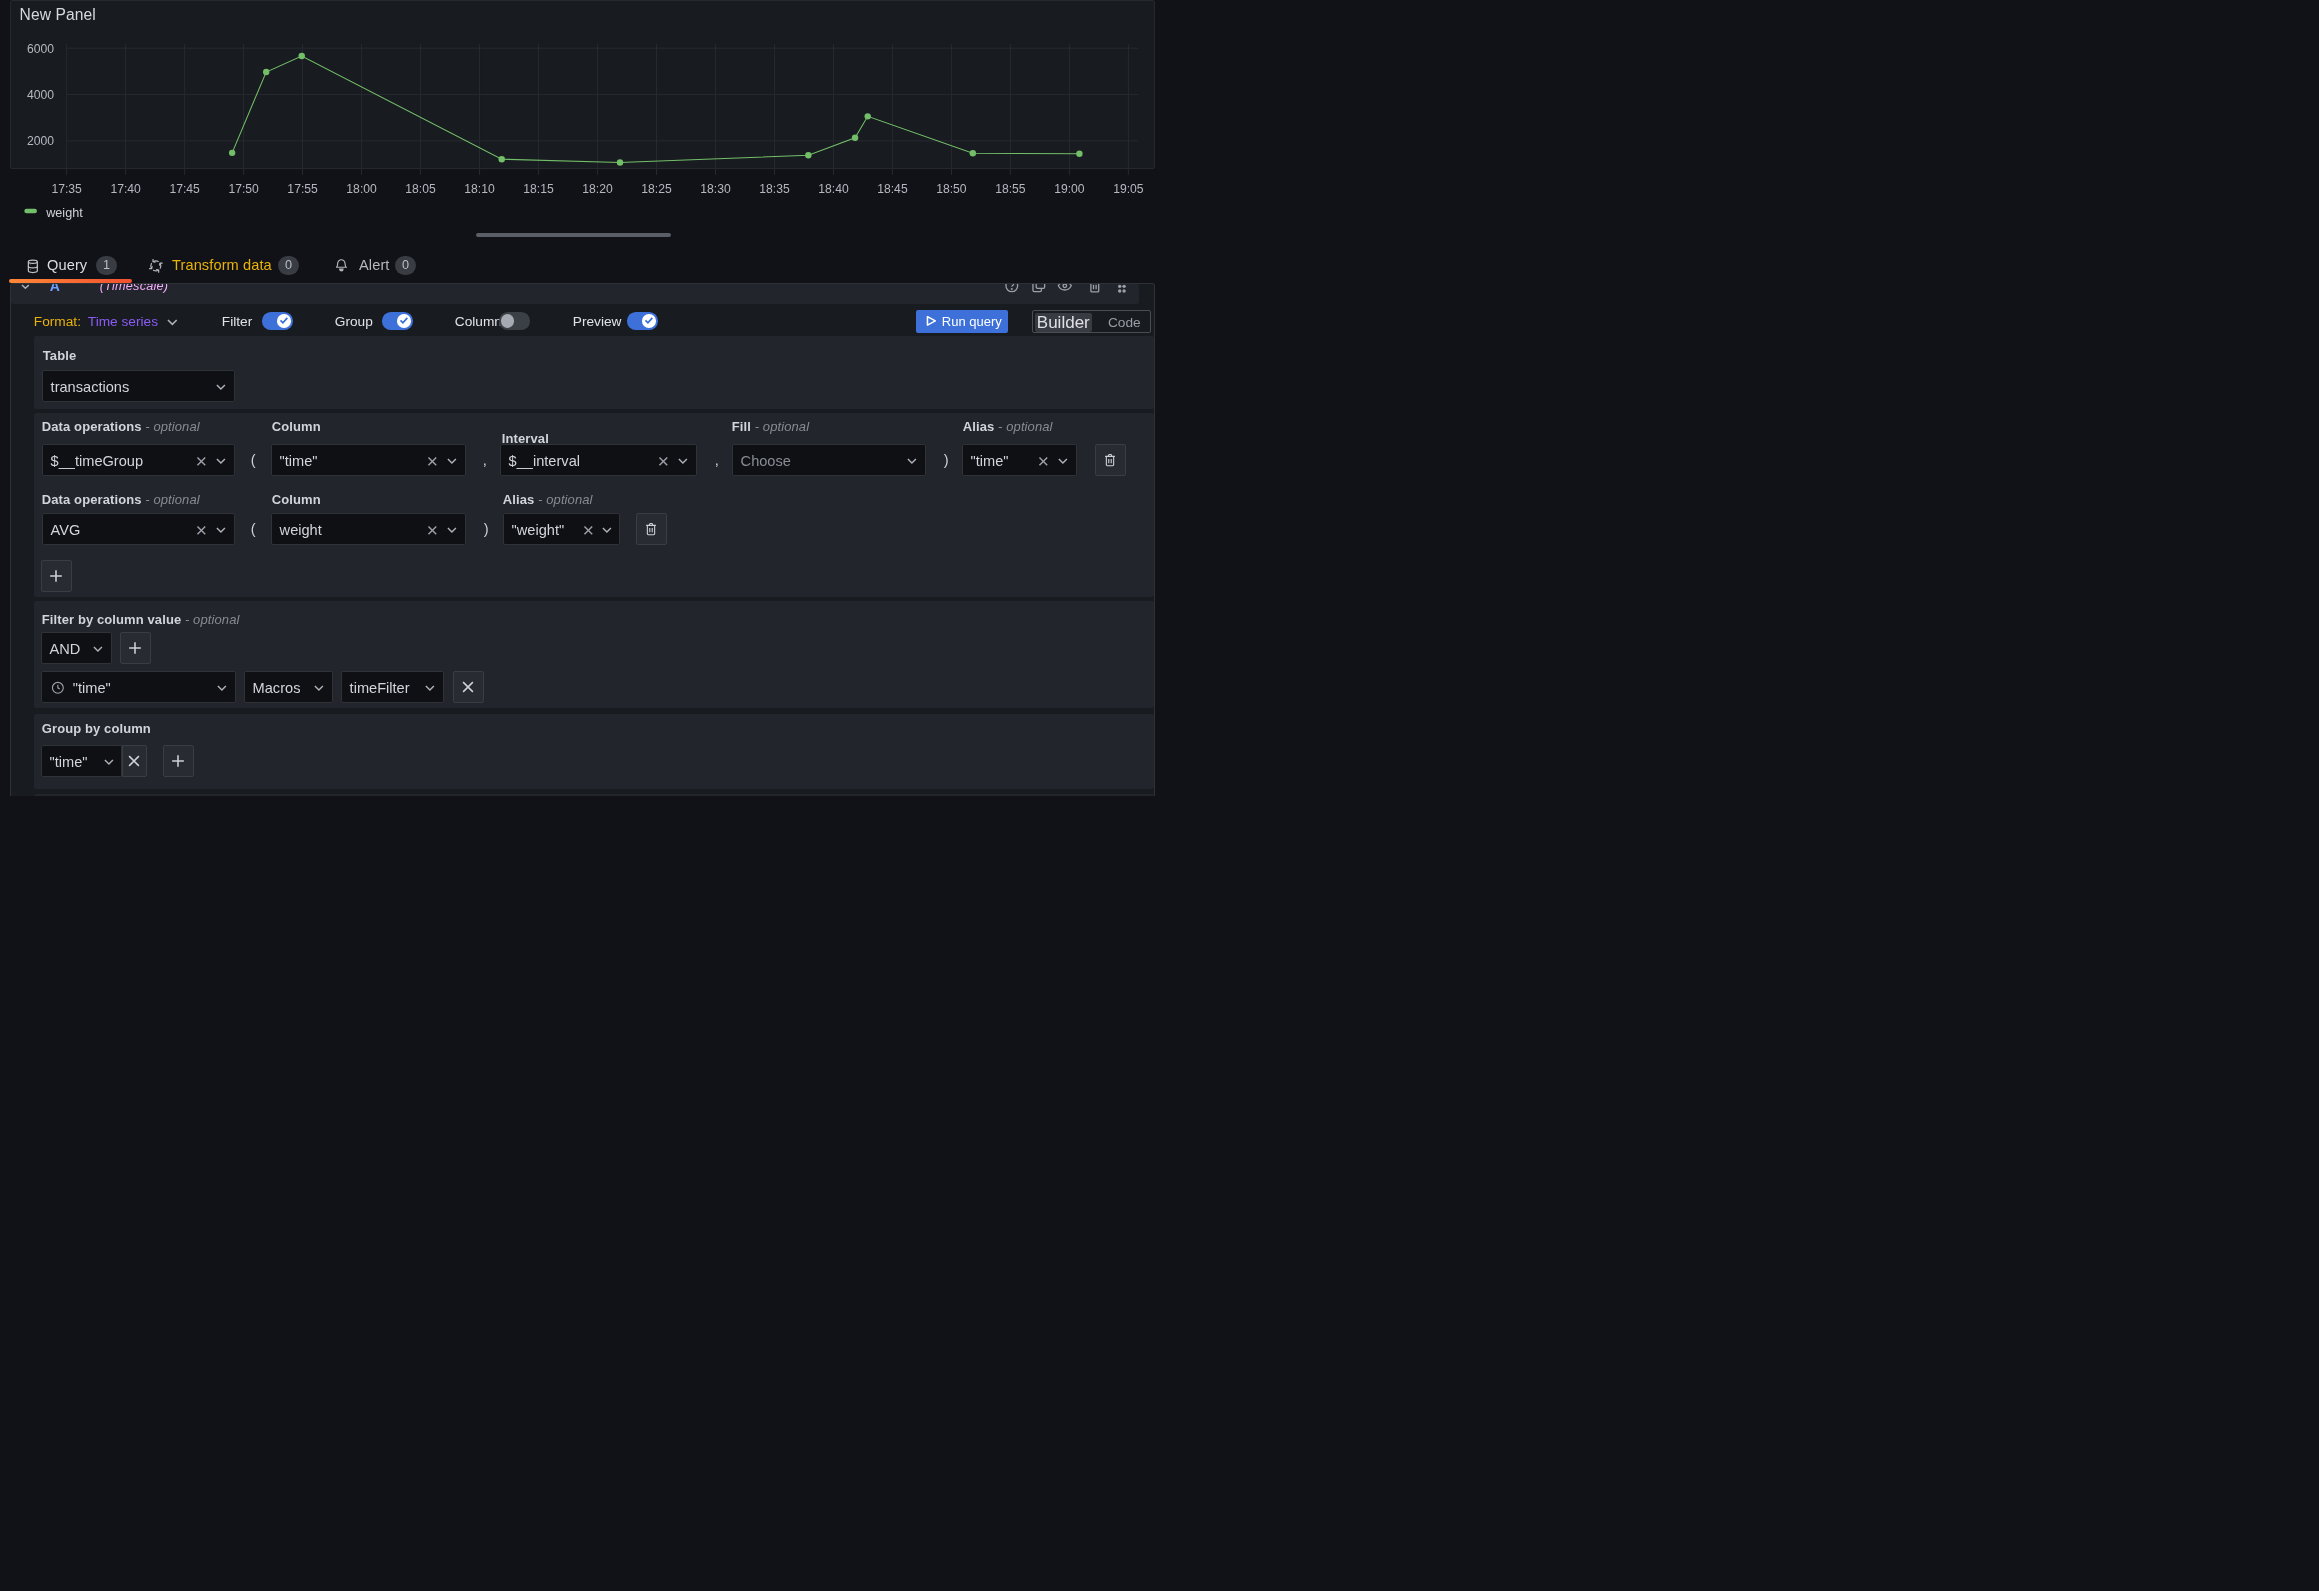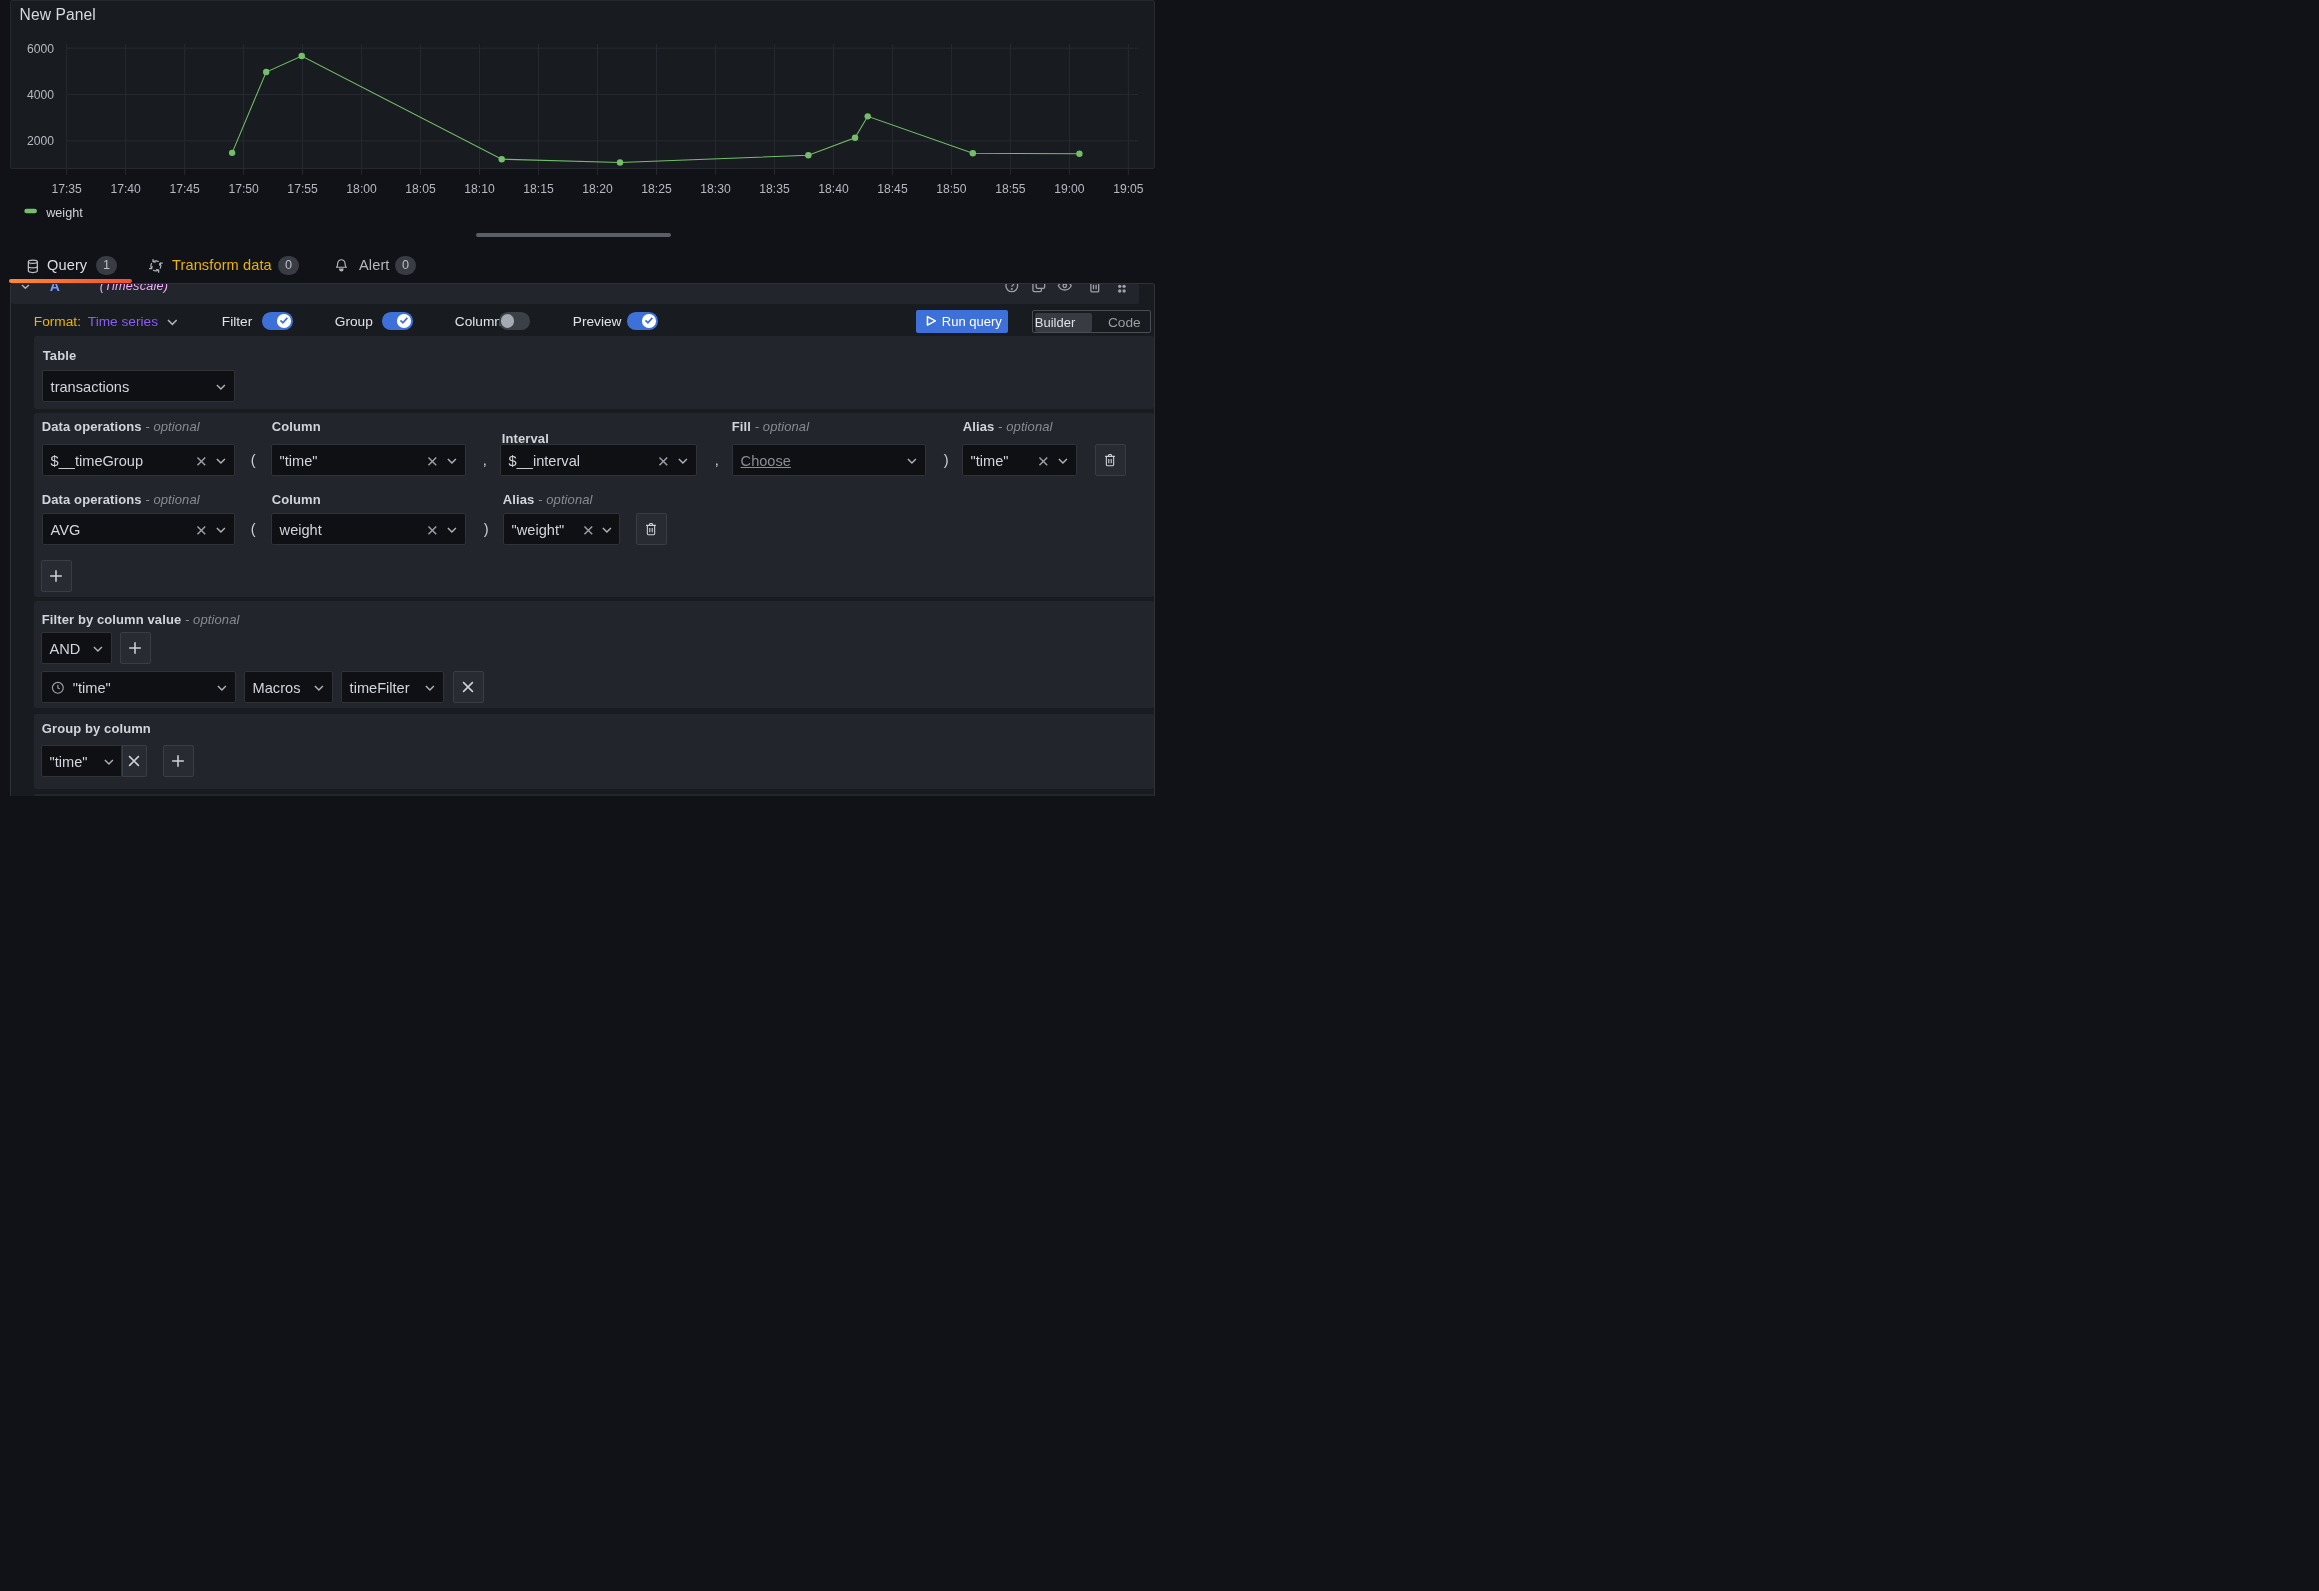--- a/index.html
+++ b/index.html
@@ -32,21 +32,21 @@
 .card { position:absolute; left:23px; width:1120px; background:#22252b; border-radius:2px; }
 
 
 .lbl { position:absolute; font-size:13px; font-weight:700; color:#d2d4db; letter-spacing:0.1px; }
 .opt { font-weight:400; font-style:italic; color:#878b93; }
 
 
 .sel { position:absolute; height:32px; background:#0e1014; border:1px solid #2f3237;
   border-radius:2px; }
 .sel .txt { position:absolute; left:7.8px; top:50%; transform:translateY(calc(-50% + 1px)); font-size:14.6px; color:#d3d5dc; white-space:nowrap;}
-.sel .ph { color:#898d95;text-decoration:underline; }
+.sel .ph { color:#898d95; }
 .sel svg { position:absolute; }
 
 
 .sqbtn { position:absolute; width:31px; height:32px; background:#282b31;
   border:1px solid #3a3d44; border-radius:2px; color:#cfd1d8; }
 .sqbtn svg { position:absolute; left:50%; top:50%; transform:translate(-50%,-50%); }
 
 .paren { position:absolute; font-size:14.6px; color:#cfd1d8; line-height:32px; }
 
 
@@ -252,21 +252,21 @@
       </svg>
   </div>
 
   <div style="position:absolute;left:905px;top:26px;width:92px;height:23px;background:#3d71d9;border-radius:2px;">
     <svg style="position:absolute;left:9.8px;top:5.4px" width="10.7" height="11.7" viewBox="0 0 11 12" fill="none" stroke="#fff" stroke-width="1.6" stroke-linejoin="round">
         <path d="M1.5 1.6v8.8L9.6 6z"></path>
       </svg>
     <div style="position:absolute;left:26px;top:3.9px;font-size:13px;font-weight:500;color:#fff">Run query</div>
   </div>
   <div style="position:absolute;left:1021px;top:26px;width:119px;height:23px;border:1px solid #4a4d54;border-radius:2px;">
-    <div style="position:absolute;left:2px;top:1.5px;width:57px;height:19px;background:#383b42;border-radius:2px;text-align:left;line-height:19px;font-size:13px;font-weight:500;color:#dfe0e6">Builder</div>
+    <div style="position:absolute;left:2px;top:1.5px;width:57px;height:19px;background:#383b42;border-radius:2px;text-align:center;line-height:19px;font-size:17px;font-weight:500;color:#dfe0e6">Builder</div>
     <div style="position:absolute;left:67px;top:2px;width:49px;text-align:center;line-height:19px;font-size:13.7px;color:#9b9da5">Code</div>
   </div>
 
   <div class="card" style="top:52px;height:73px;"></div>
   <div class="lbl" style="left:32px;top:64px;text-align:center;">Table</div>
   <div class="sel" style="left:31px;top:86px;width:193px;">
     <div class="txt">transactions</div>
     <svg style="right:7.8px;top:13px" width="9.8" height="6.3" viewBox="0 0 11 7" fill="none" stroke="#b0b2ba" stroke-width="1.6">
         <path d="M1 1l4.5 4.5L10 1"></path>
       </svg>

